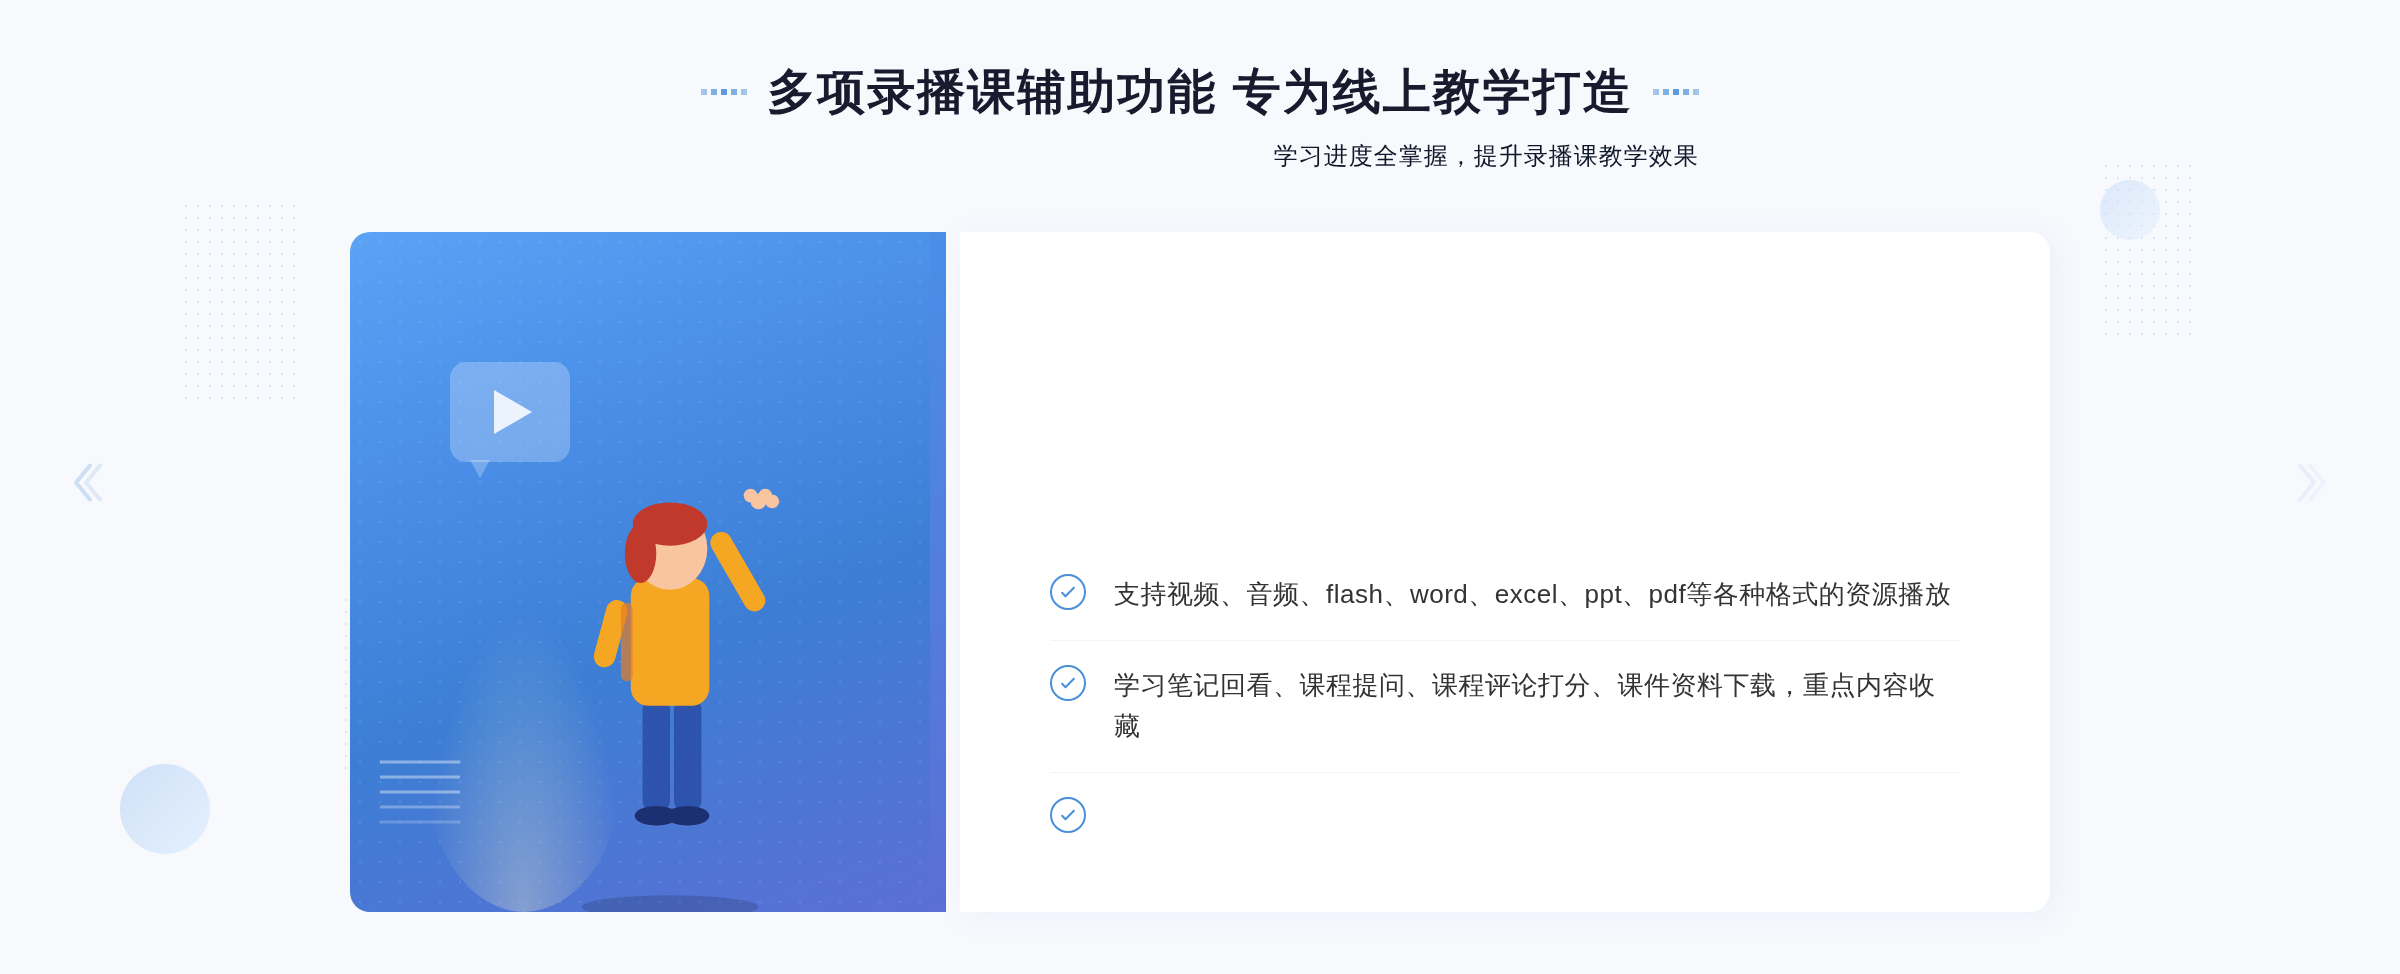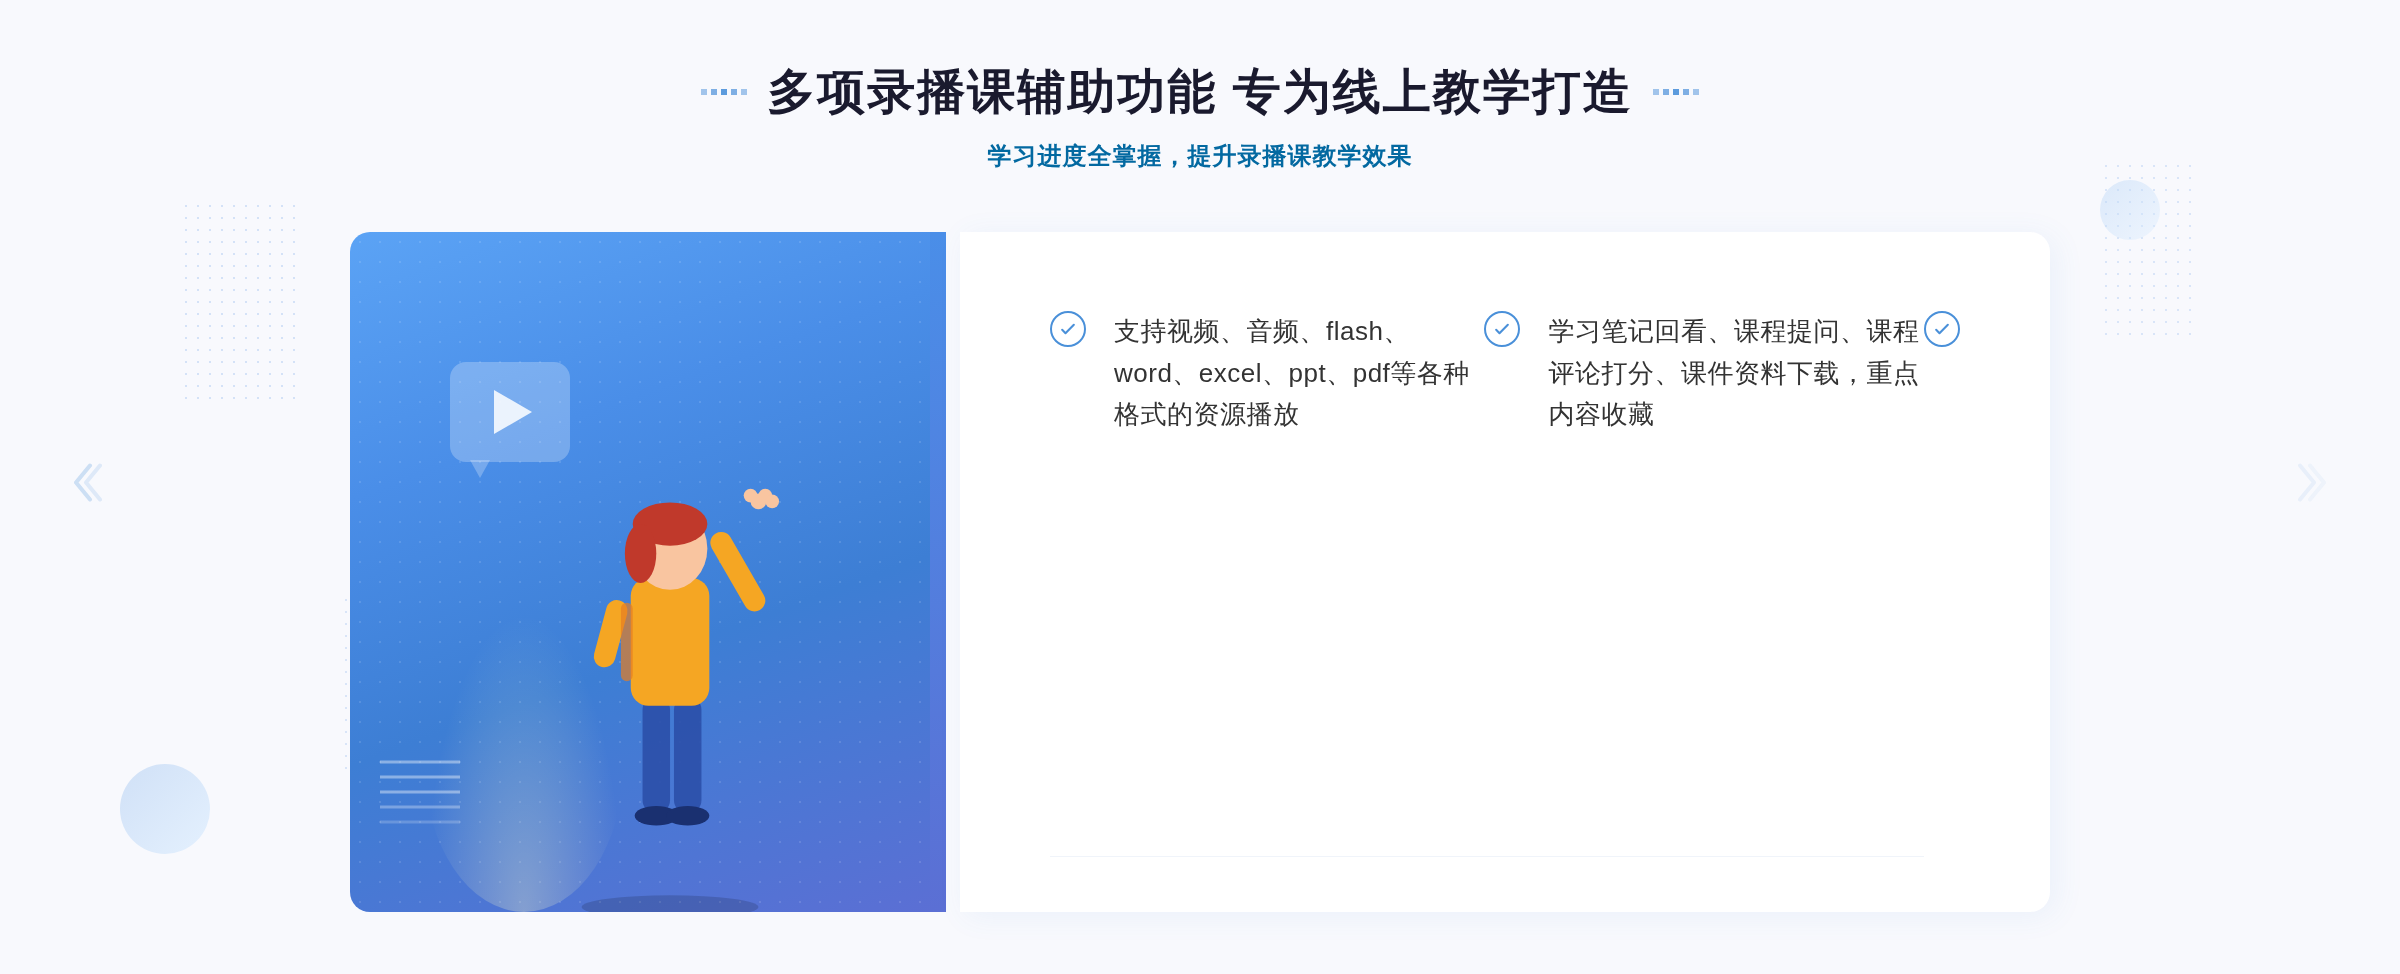--- a/index.html
+++ b/index.html
@@ -101,21 +101,21 @@
       top: 180px;
       width: 60px;
       height: 60px;
       border-radius: 50%;
       background: linear-gradient(135deg, #b0d0f5 0%, #ddeeff 100%);
       opacity: 0.4;
     }
 
     
     .header-section {
-      text-align: center;
+      text-align: right;
       margin-bottom: 60px;
       position: relative;
     }
 
     .header-title-row {
       display: flex;
       align-items: center;
       justify-content: center;
       gap: 20px;
       margin-bottom: 16px;
@@ -153,22 +153,22 @@
 
     .main-title {
       font-size: 48px;
       font-weight: 600;
       color: #1a1a2e;
       letter-spacing: 2px;
     }
 
     .sub-title {
       font-size: 24px;
-      color: #0369a1;
-      font-weight: 700;
+      color: #0f172a;
+      font-weight: 400;
       letter-spacing: 1px;
     }
 
     
     .content-area {
       display: flex;
       align-items: stretch;
       width: 1700px;
       min-height: 680px;
       position: relative;
@@ -408,21 +408,21 @@
         <line x1="0" y1="25" x2="80" y2="25" stroke="rgba(255,255,255,0.4)" stroke-width="3"></line>
         <line x1="0" y1="40" x2="80" y2="40" stroke="rgba(255,255,255,0.4)" stroke-width="3"></line>
         <line x1="0" y1="55" x2="80" y2="55" stroke="rgba(255,255,255,0.3)" stroke-width="3"></line>
         <line x1="0" y1="70" x2="80" y2="70" stroke="rgba(255,255,255,0.2)" stroke-width="3"></line>
       </svg>
 
     </div>
 
     <div style="width:16px; background: linear-gradient(180deg, #4a8ee8 0%, #5b6fd4 100%); flex-shrink:0;"></div>
 
-    <div class="features-panel" style="flex:1; background:#fff; border-radius:0 20px 20px 0; padding:55px 90px; display:flex; flex-direction:row; justify-content:space-between; box-shadow: 6px 4px 30px rgba(74,144,216,0.08);">
+    <div class="features-panel" style="flex:1; background:#fff; border-radius:0 20px 20px 0; padding:55px 90px; display:flex; flex-direction:column; justify-content:flex-end; box-shadow: 6px 4px 30px rgba(74,144,216,0.08);">
 
       <div class="feature-item">
         <div class="check-circle">
           <svg viewBox="0 0 24 24" fill="none" xmlns="http://www.w3.org/2000/svg">
             <path d="M5 13l4 4L19 7" stroke="#4a90d9" stroke-width="2.5" stroke-linecap="round" stroke-linejoin="round"></path>
           </svg>
         </div>
         <span class="feature-text">支持视频、音频、flash、word、excel、ppt、pdf等各种格式的资源播放</span>
       </div>
 

